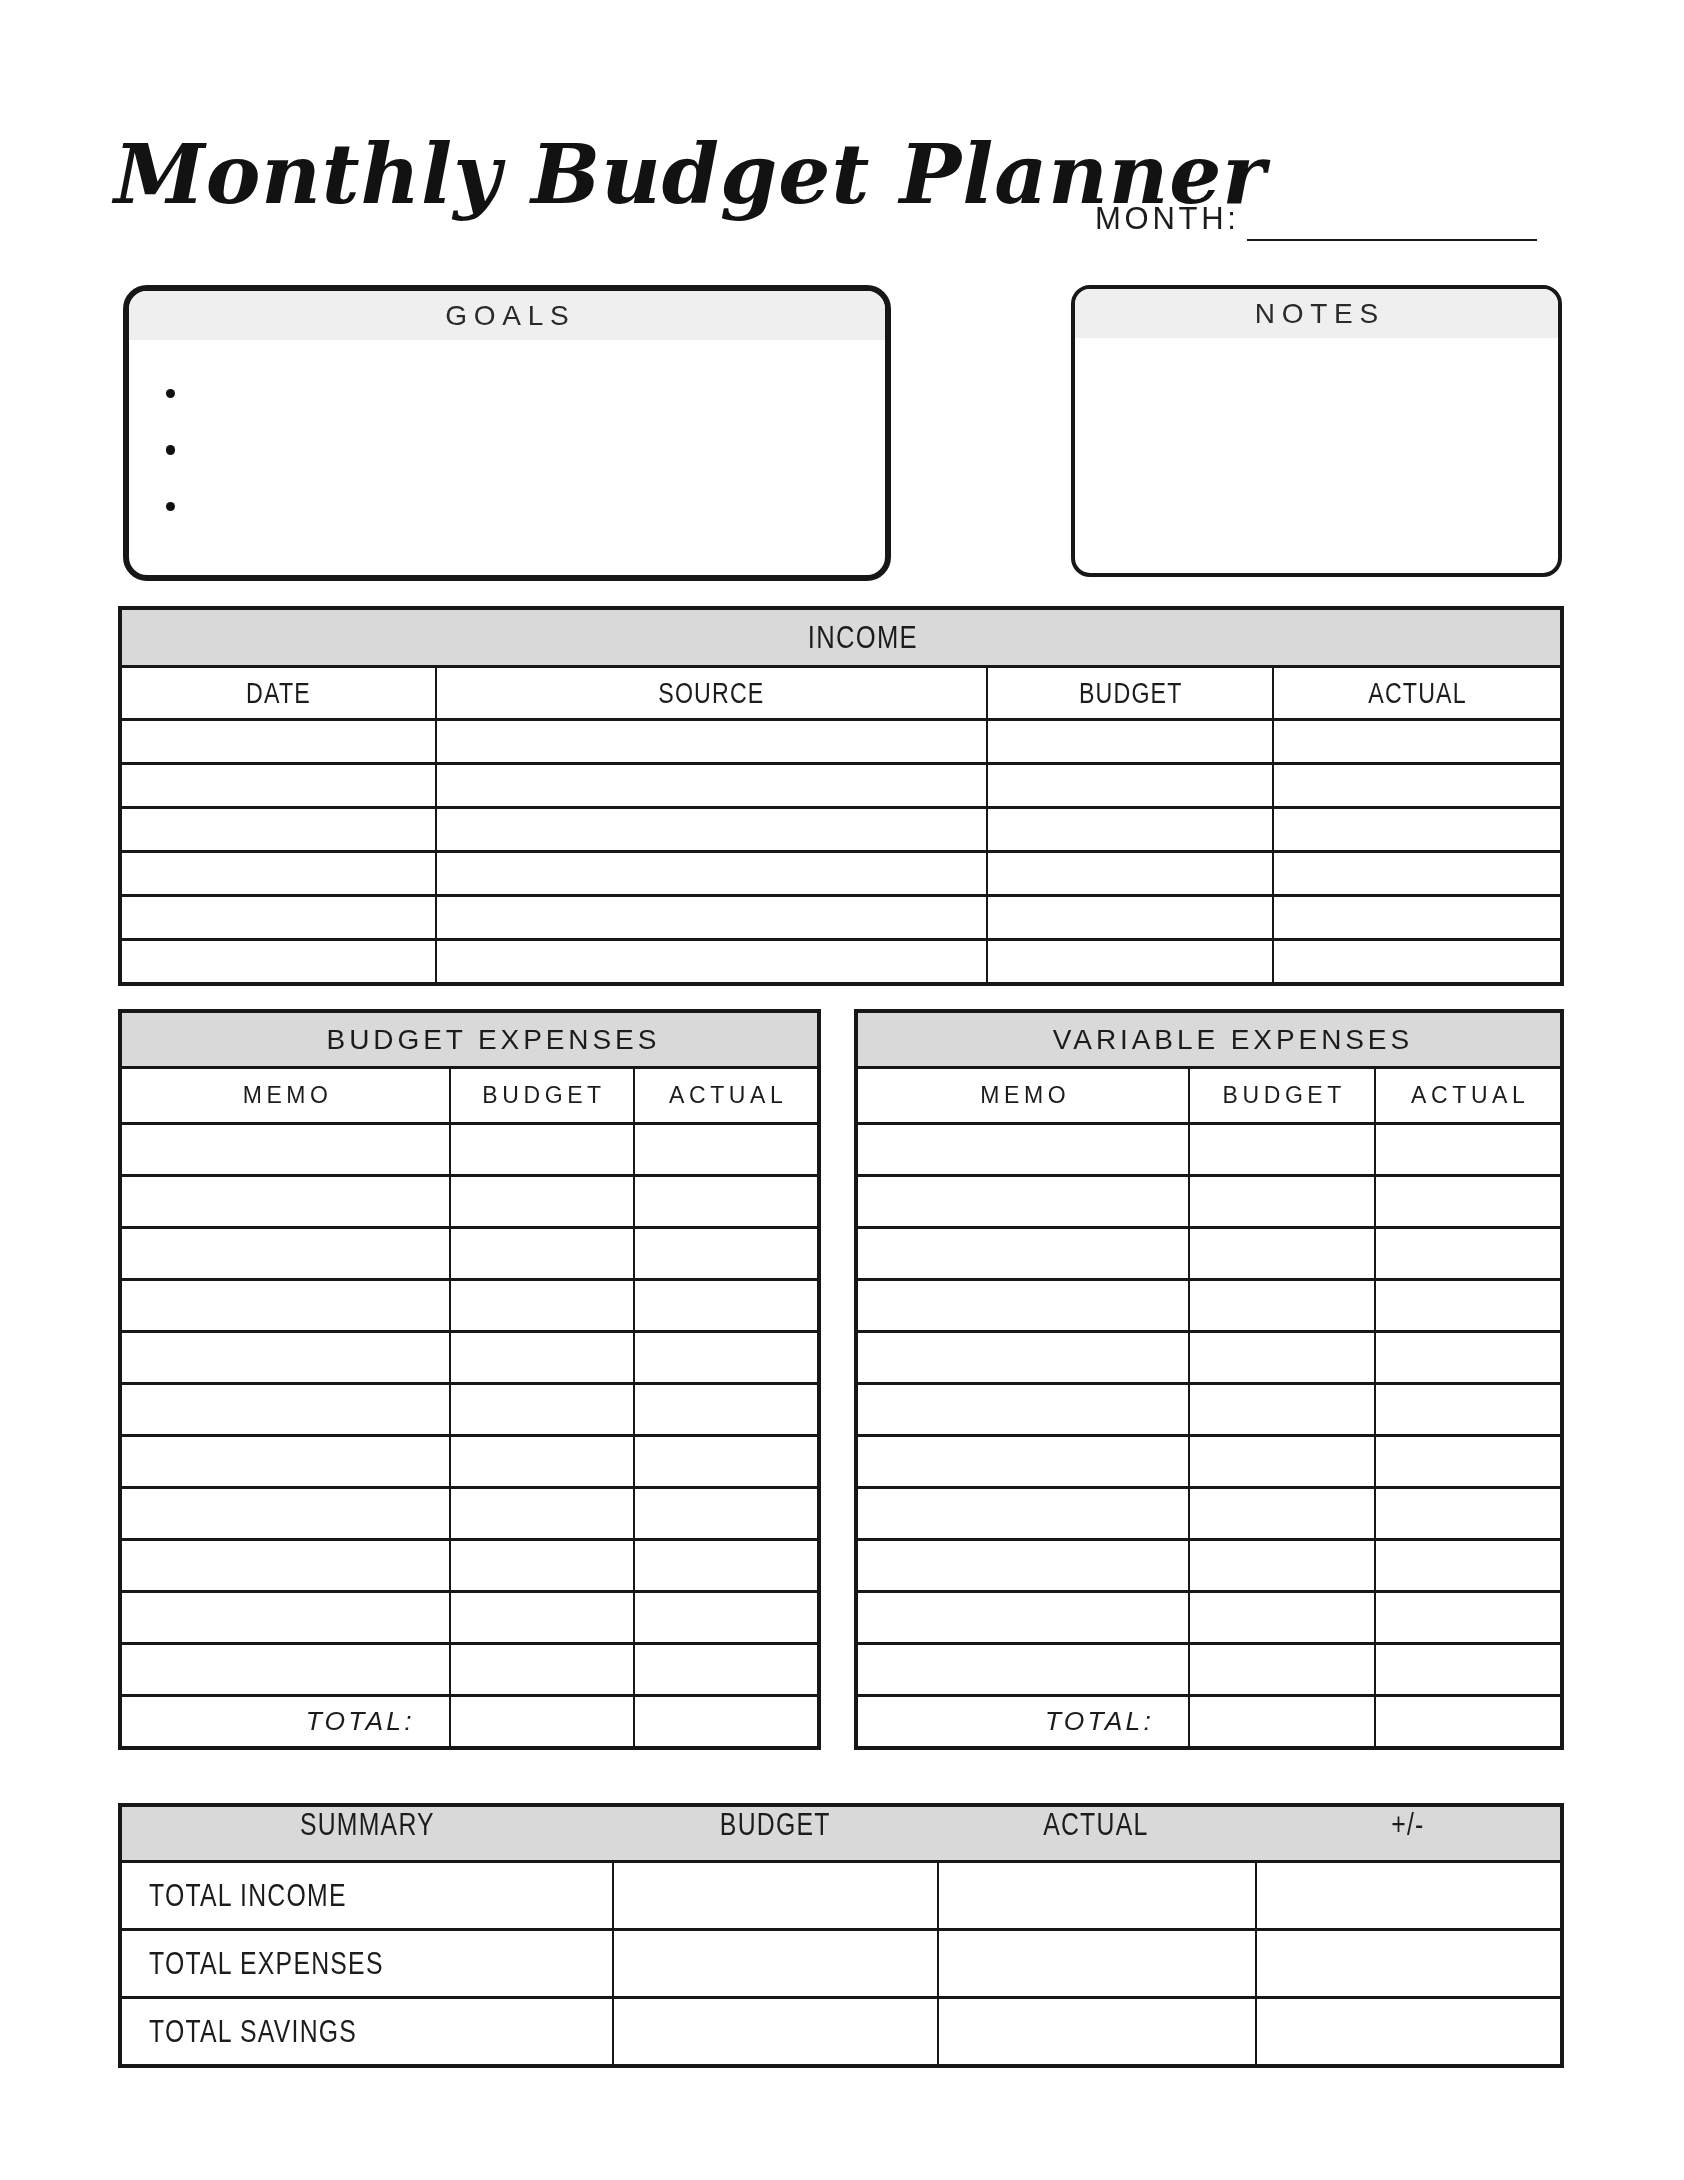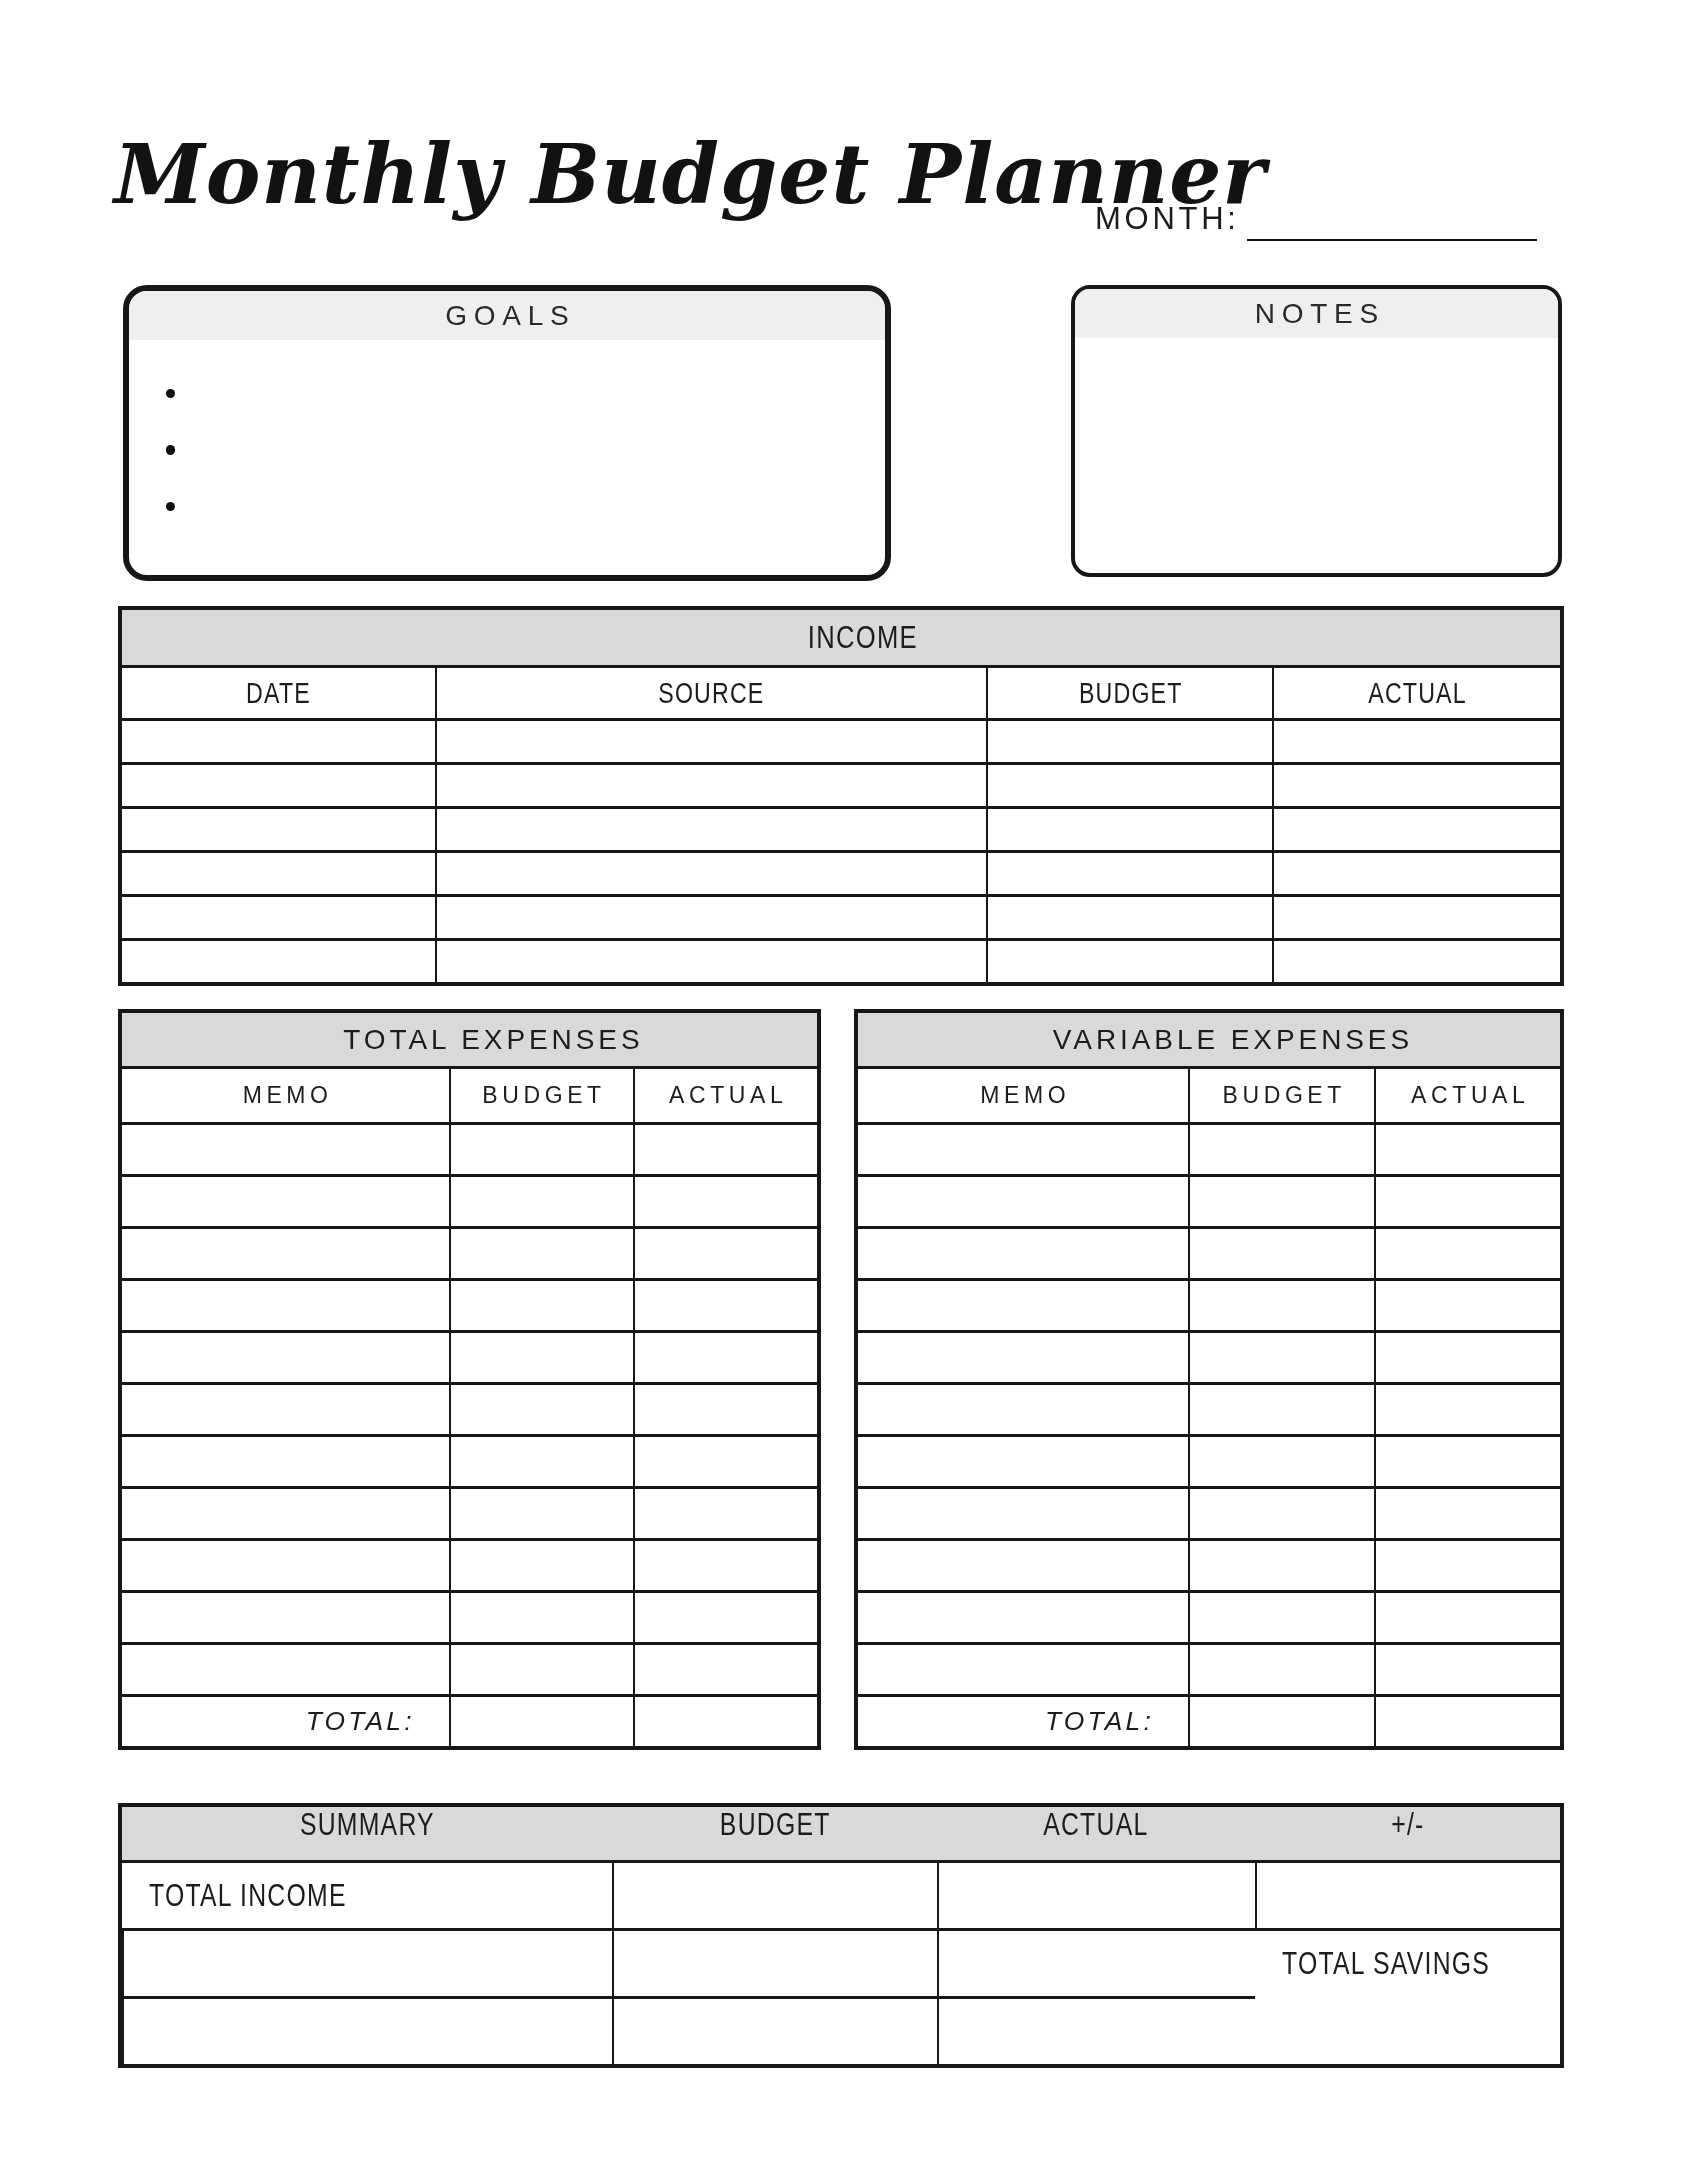--- a/index.html
+++ b/index.html
@@ -161,21 +161,21 @@
 
       <div class="cell"></div>
       <div class="cell bl"></div>
       <div class="cell bl"></div>
       <div class="cell bl"></div>
 
   </section>
 
   <section class="table expenses fixed-exp">
     <div class="band">
-      <span class="exp-band-text">TOTAL EXPENSES</span>
+      <span class="exp-band-text">BUDGET EXPENSES</span>
     </div>
     <div class="hcell">
       <span class="exp-head-text">MEMO</span>
     </div>
     <div class="hcell bl">
       <span class="exp-head-text">BUDGET</span>
     </div>
     <div class="hcell bl">
       <span class="exp-head-text">ACTUAL</span>
     </div>
@@ -310,20 +310,23 @@
       <span class="cond sum-band-text">+/-</span>
     </div>
 
     <div class="cell label-cell">
       <span class="cond cond-left sum-row-text">TOTAL INCOME</span>
     </div>
     <div class="cell bl"></div>
     <div class="cell bl"></div>
     <div class="cell bl"></div>
 
+    <div class="cell label-cell">
+      <span class="cond cond-left sum-row-text">TOTAL EXPENSES</span>
+    </div>
     <div class="cell bl"></div>
     <div class="cell bl"></div>
     <div class="cell bl"></div>
 
     <div class="cell label-cell">
       <span class="cond cond-left sum-row-text">TOTAL SAVINGS</span>
     </div>
     <div class="cell bl"></div>
     <div class="cell bl"></div>
     <div class="cell bl"></div>

